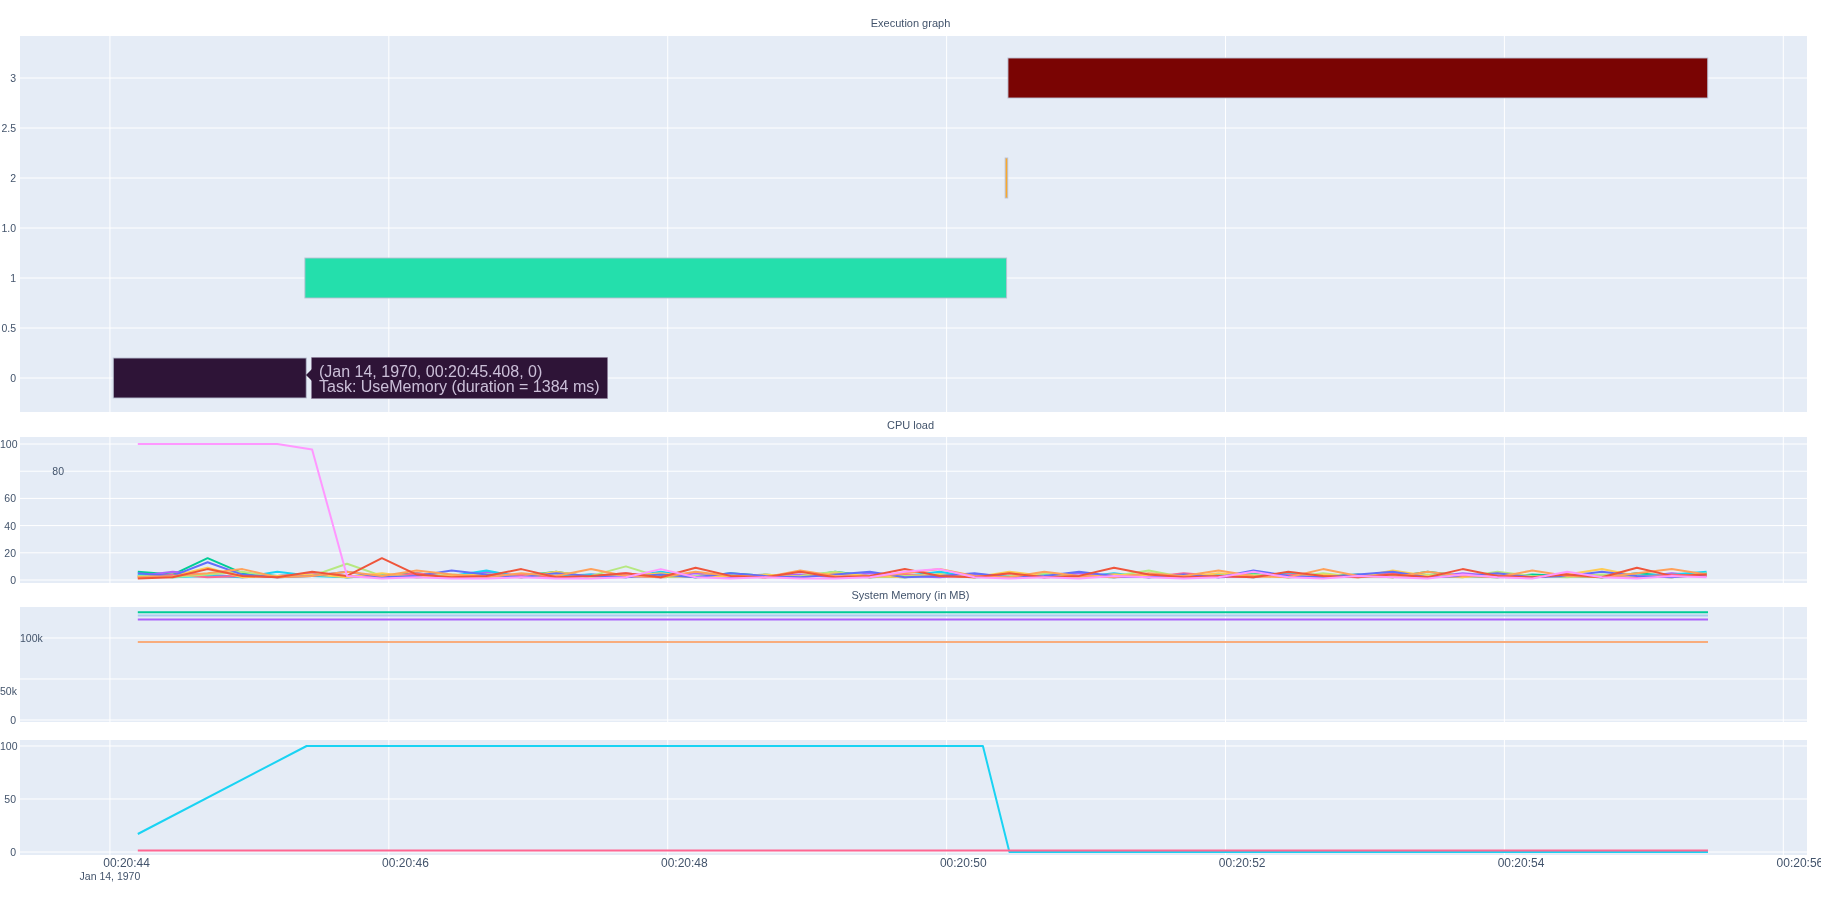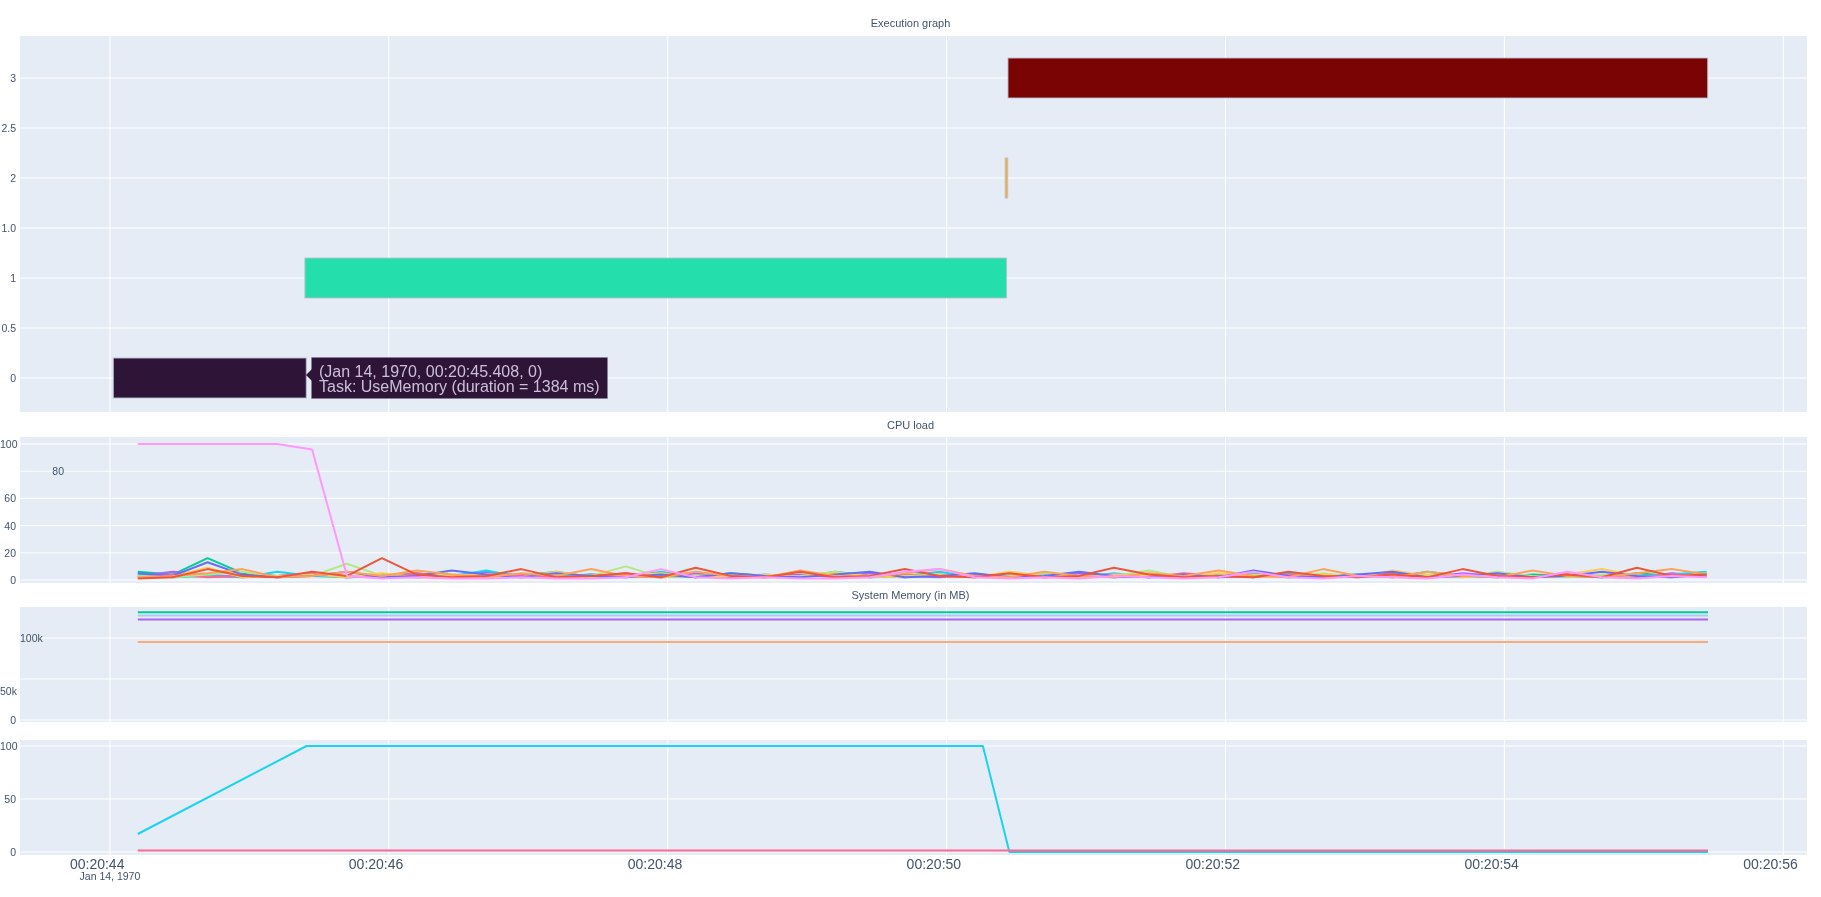--- a/index.html
+++ b/index.html
@@ -12,22 +12,22 @@
   #plot-0{top:36px;height:376px;}
   #plot-1{top:437px;height:146px;}
   #plot-2{top:607px;height:115px;}
   #plot-3{top:740px;height:115px;}
   #title-0{top:17px;}
   #title-1{top:419px;}
   #title-2{top:589px;}
   #title-3{top:722px;}
   .ytick{position:absolute;left:0;width:16px;text-align:right;
          font-size:10.5px;color:#42536B;line-height:12px;}
-  .xtick{position:absolute;width:80px;text-align:left;top:856px;
-         font-size:14px;color:#42536B;}
+  .xtick{position:absolute;width:80px;text-align:right;top:856px;
+         font-size:12px;color:#42536B;}
   .xdate{position:absolute;width:80px;text-align:center;top:870px;
          font-size:10.5px;color:#42536B;}
   .tooltip{position:absolute;left:311px;top:357px;background:#2E1437;
            color:#CBBFD8;font-size:16px;line-height:14.5px;
            padding:7px 7px 4px 7px;border:1px solid #8A7D97;border-radius:1px;
            white-space:nowrap;z-index:5;}
   .tooltip:before{content:"";position:absolute;left:-6px;top:11px;
            border-top:6px solid transparent;border-bottom:6px solid transparent;
            border-right:6px solid #2E1437;}
 </style>

